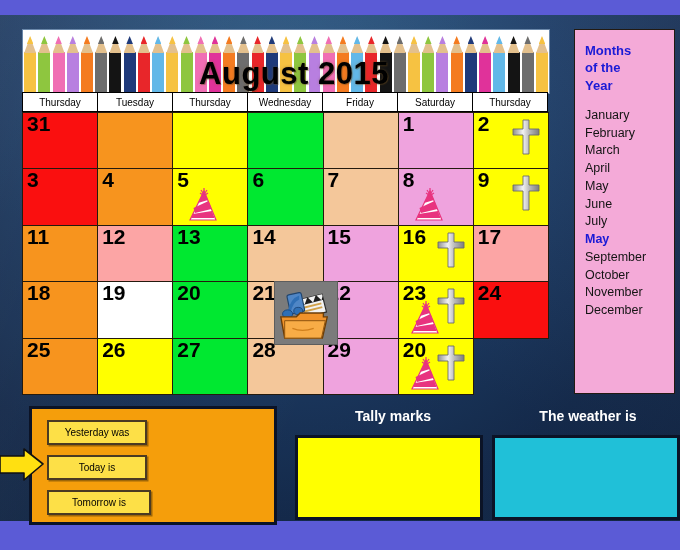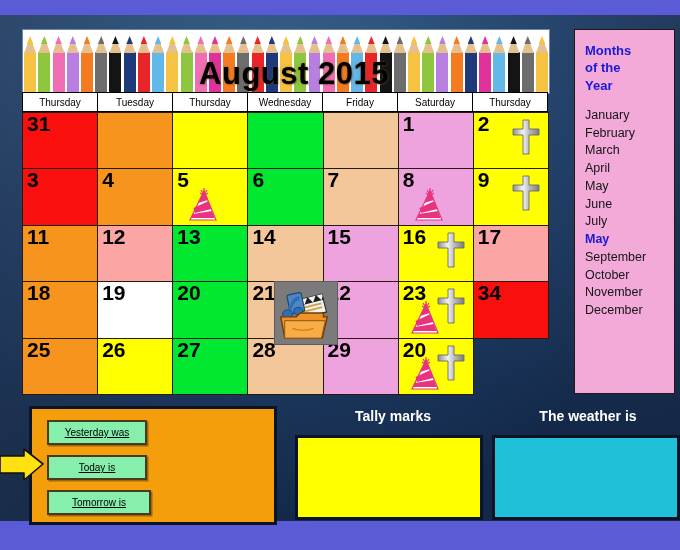--- a/index.html
+++ b/index.html
@@ -202,30 +202,29 @@
     left: 29px; top: 406px;
     width: 248px; height: 119px;
     background: #f59e0b;
     border: 3px solid #0b1326;
     box-sizing: border-box;
   }
   .day-chip {
     position: absolute;
     left: 15px;
     width: 100px; height: 25px;
-    background: #86efac;
+    background: #fde047;
     border: 2px solid #4a3a22;
     box-sizing: border-box;
     display: flex;
     align-items: center;
     justify-content: center;
     font-size: 10px;
     color: #000000;
     box-shadow: 1.5px 1.5px 0 rgba(0,0,0,.35);
-    text-decoration: underline;
   }
   .chip-1 { top: 11px; }
   .chip-2 { top: 46px; }
   .chip-3 { top: 81px; width: 104px; }
 
   .arrow-left {
     position: absolute;
     left: 0px; top: 447px;
     width: 44px; height: 35px;
   }
@@ -607,21 +606,21 @@
               <stop offset="0%" stop-color="#8e8e8e"></stop>
               <stop offset="38%" stop-color="#f2f2f2"></stop>
               <stop offset="62%" stop-color="#bdbdbd"></stop>
               <stop offset="100%" stop-color="#7d7d7d"></stop>
             </linearGradient>
           </defs>
           <path d="M12 1 h6 v9 h10 v6 h-10 v19 h-6 v-19 h-10 v-6 h10 z" fill="url(#cg)" stroke="#6b6b6b" stroke-width="0.9" stroke-linejoin="round"></path>
         </svg>
       </div>
       <div class="cell" style="background: rgb(250, 15, 15);">
-        <span class="num">34</span>
+        <span class="num">24</span>
       </div>
       <div class="cell" style="background: rgb(247, 148, 30);">
         <span class="num">25</span>
       </div>
       <div class="cell" style="background: rgb(255, 255, 0);">
         <span class="num">26</span>
       </div>
       <div class="cell" style="background: rgb(0, 232, 48);">
         <span class="num">27</span>
       </div>

